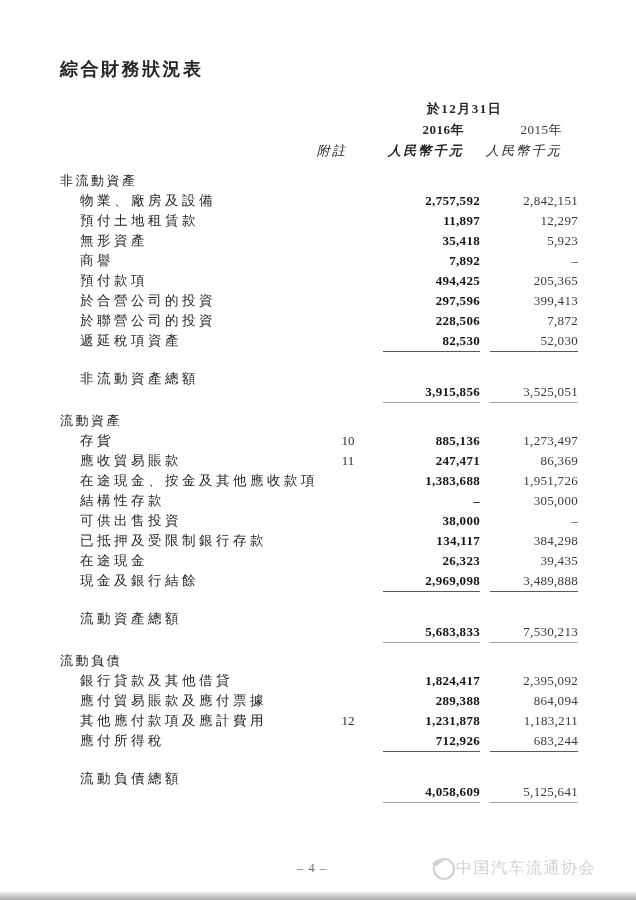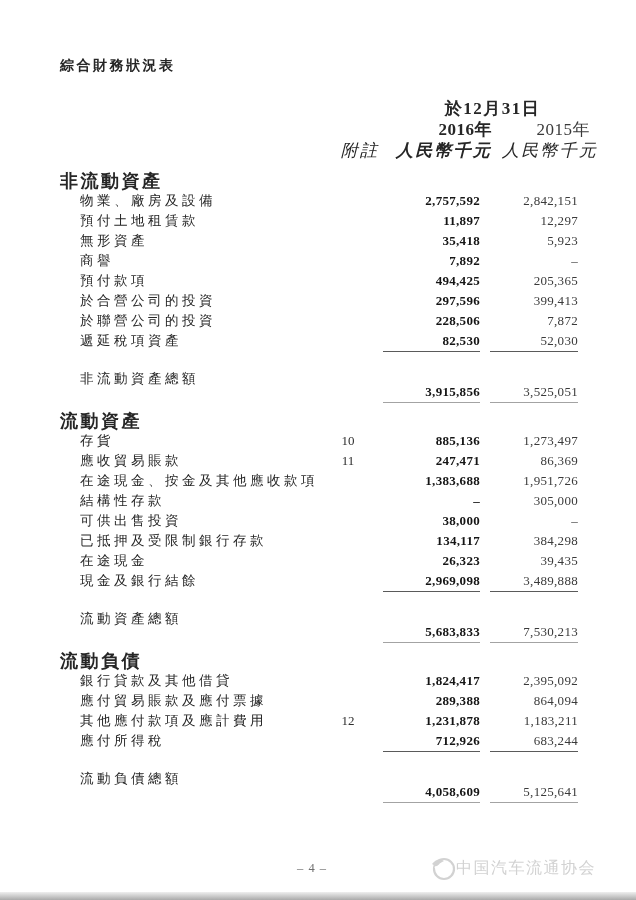--- a/index.html
+++ b/index.html
@@ -13,33 +13,33 @@
     color: #262626;
     overflow: hidden;
   }
 
   
   .doc-title {
     position: absolute;
     left: 60px;
     top: 57px;
     margin: 0;
-    font-size: 14px;
+    font-size: 18px;
     font-weight: bold;
     letter-spacing: 2.5px;
     white-space: nowrap;
   }
 
   
   .col-headers {
     position: absolute;
-    left: 72px;
+    left: 44px;
     top: 98px;
     width: 518px;
-    font-size: 17px;
+    font-size: 13px;
   }
   .hline { height: 21px; line-height: 21px; white-space: nowrap; }
   .hline1 { display: flex; }
   .date-span {
     margin-left: 323px;
     width: 195px;
     text-align: center;
     font-weight: bold;
     letter-spacing: 1.5px;
   }
@@ -65,22 +65,22 @@
     position: absolute;
     left: 60px;
     top: 171px;
     width: 518px;
     font-size: 13px;
   }
   .section { margin-top: 22px; }
   .section:first-child { margin-top: 0; }
   .section-heading {
     height: 20px; line-height: 20px;
-    font-weight: bold;
-    font-size: 18px;
+    font-weight: normal;
+    font-size: 13px;
     letter-spacing: 2.5px;
     white-space: nowrap;
   }
   .row { height: 20px; line-height: 20px; }
   .row .cell-label {
     grid-column: 1;
     font-size: 13.5px;
     letter-spacing: 3.5px;
     white-space: nowrap;
     margin-left: 20px;

